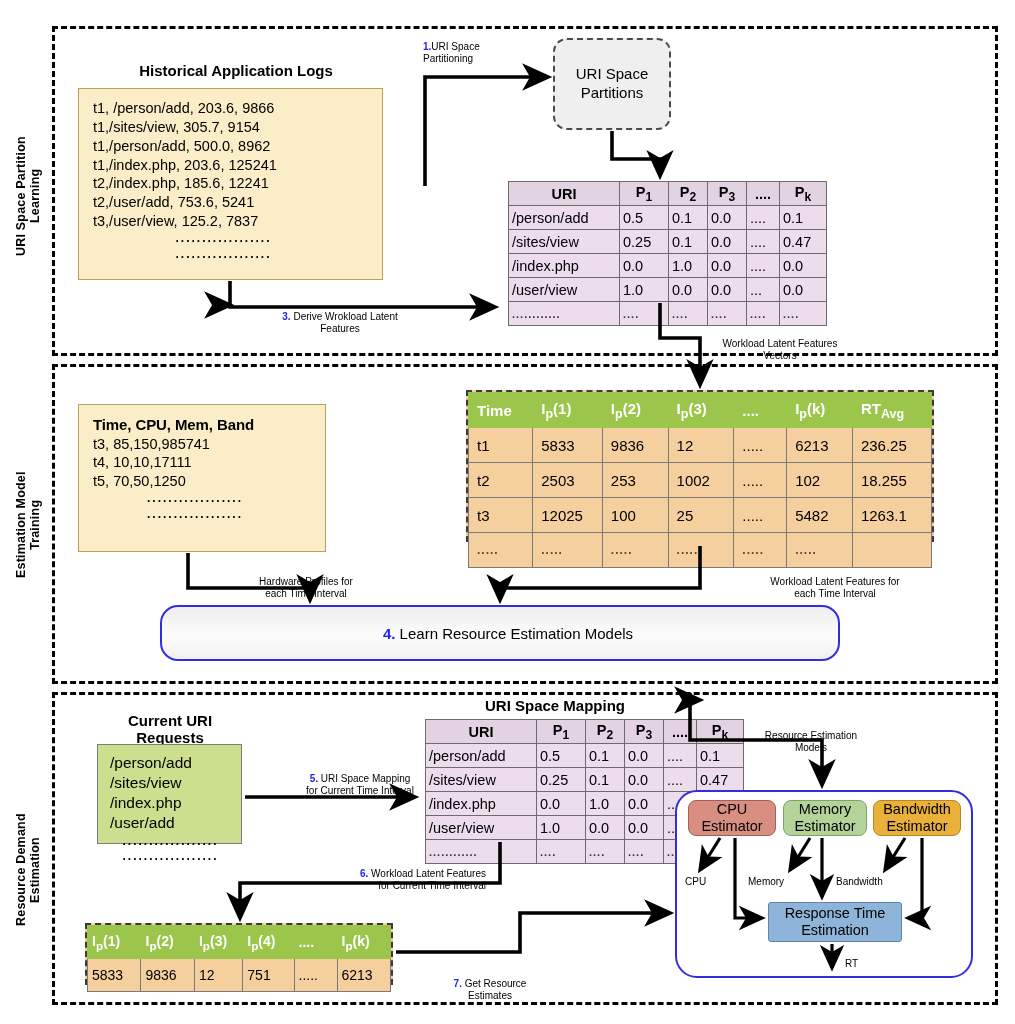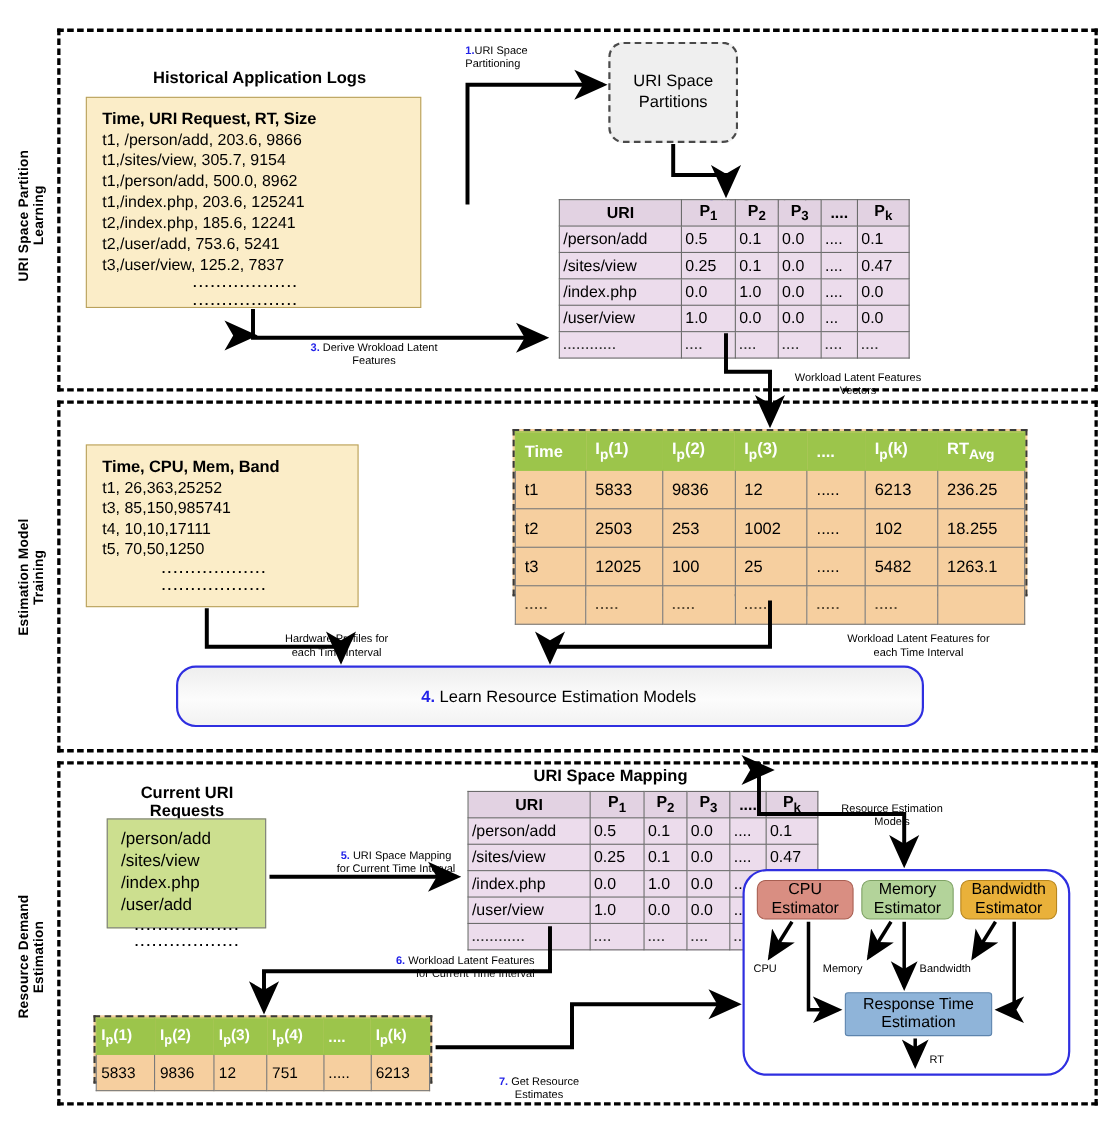--- a/index.html
+++ b/index.html
@@ -86,21 +86,20 @@
   <div class="sec-label" style="left:14px;top:775px;height:190px;width:40px;">
     <span>Resource Demand</span><br>
     <span>Estimation</span>
   </div>
 
   <div class="panel-title" style="left:76px;top:62px;width:320px;">
     <span>Historical Application Logs</span>
   </div>
 
   <div class="logbox" style="left:78px;top:88px;width:305px;height:192px;">
-    <div class="hd">Time, URI Request, RT, Size</div>
     <div>t1, /person/add,  203.6,  9866</div>
     <div>t1,/sites/view,  305.7,  9154</div>
     <div>t1,/person/add,  500.0,  8962</div>
     <div>t1,/index.php,  203.6,  125241</div>
     <div>t2,/index.php, 185.6,  12241</div>
     <div>t2,/user/add,  753.6,  5241</div>
     <div>t3,/user/view,  125.2,  7837</div>
     <span class="dots">..................</span>
     <span class="dots">..................</span>
   </div>
@@ -182,21 +181,20 @@
   </div>
 
   <div class="lbl c" style="left:655px;top:318px;width:250px;">
     <span>Workload Latent Features</span><br>
     <span>Vectors</span>
   </div>
 
 
   <div class="logbox" style="left:78px;top:404px;width:248px;height:148px;">
     <div class="hd">Time, CPU, Mem, Band</div>
-    <div>t1, 26,363,25252</div>
     <div>t3, 85,150,985741</div>
     <div>t4, 10,10,17111</div>
     <div>t5, 70,50,1250</div>
     <span class="dots">..................</span>
     <span class="dots">..................</span>
   </div>
 
   <div class="dashwrap" style="left:466px;top:390px;width:468px;height:152px;">
     <div class="feat" style="left:0;top:0;">
       <table>

